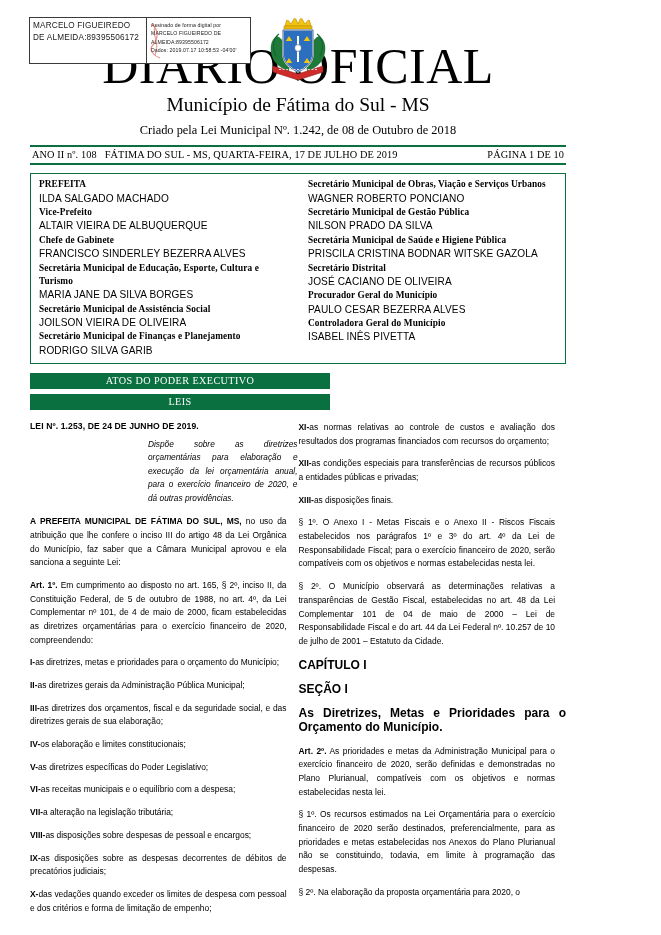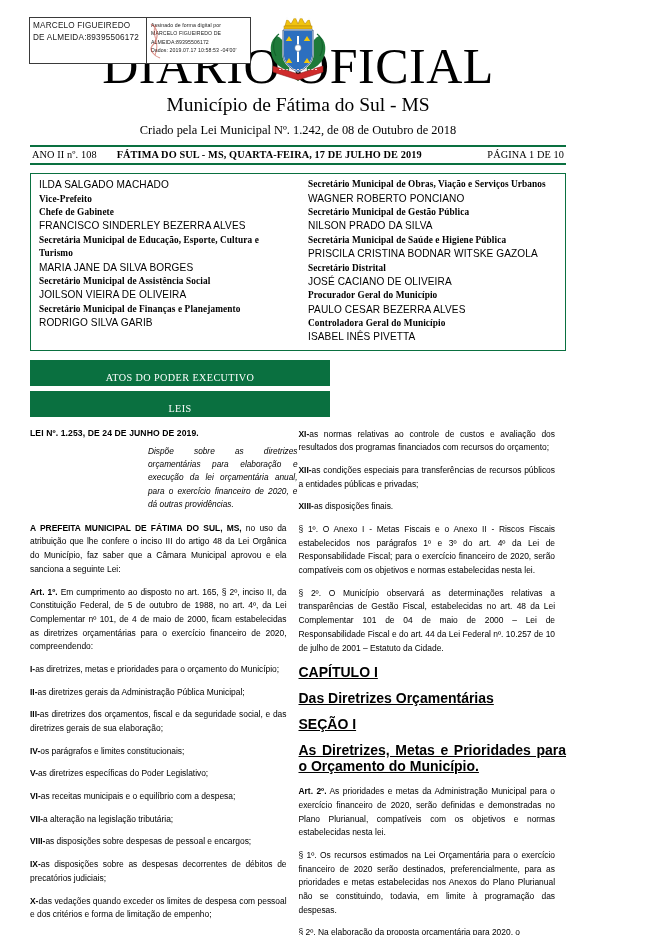--- a/index.html
+++ b/index.html
@@ -116,23 +116,22 @@
     display: flex;
     align-items: flex-end;
     font-family: "Liberation Serif", serif;
     font-size: 10.3px;
     letter-spacing: .1px;
   }
   .infobar-year { white-space: nowrap; }
   .infobar-mid {
     flex: 1;
     text-align: left;
-    padding-left: 20px;
+    padding-left: 8px;
     white-space: nowrap;
-    font-weight: bold;
   }
   .infobar-page { white-space: nowrap; }
 
   
   .officials {
     margin-top: 8px;
     border: 1.6px solid #0a7040;
     display: flex;
     padding: 4px 0 5px 0;
     box-sizing: border-box;
@@ -158,21 +157,21 @@
   }
 
   
   .banner {
     background: #0a7040;
     color: #ffffff;
     text-align: center;
     font-family: "Liberation Serif", serif;
     font-size: 10.2px;
     letter-spacing: .4px;
-    padding: 12px 0 3px 0;
+    padding: 2px 0 3px 0;
     margin-top: 9px;
     width: 300px;
   }
   .banner.second { margin-top: 5px; }
 
   
   .columns {
     margin-top: 11px;
     display: flex;
     gap: 0;
@@ -202,24 +201,23 @@
   .ementa {
     font-family: Liberation Sans, sans-serif;
     font-size: 8.3px;
     font-style: italic;
     line-height: 1.62;
     text-align: justify;
     margin: 3px 0 10px 118px;
   }
   .heading {
     font-family: "Liberation Sans", sans-serif;
-    font-size: 14px;
+    font-size: 12px;
     font-weight: bold;
     margin: 0 0 10px 0;
-    text-decoration: underline;
   }
   .heading.wrap { text-align: justify; margin-bottom: 11px; }
 </style>
 </head>
 <body>
 
 <div class="page">
 
   <div class="sig-stamp">
     <div class="sig-left">MARCELO FIGUEIREDO DE ALMEIDA:89395506172</div>
@@ -274,22 +272,24 @@
   </div>
 
   <div class="infobar">
     <span class="infobar-year">ANO II nº. 108</span>
     <span class="infobar-mid">FÁTIMA DO SUL - MS, QUARTA-FEIRA, 17 DE JULHO DE 2019</span>
     <span class="infobar-page">PÁGINA 1 DE 10</span>
   </div>
 
   <div class="officials">
     <div class="officials-col left">
+      <div class="off-role">PREFEITA</div>
       <div class="off-name">ILDA SALGADO MACHADO</div>
       <div class="off-role">Vice-Prefeito</div>
+      <div class="off-name">ALTAIR VIEIRA DE ALBUQUERQUE</div>
       <div class="off-role">Chefe de Gabinete</div>
       <div class="off-name">FRANCISCO SINDERLEY BEZERRA ALVES</div>
       <div class="off-role">Secretária Municipal de Educação, Esporte, Cultura e Turismo</div>
       <div class="off-name">MARIA JANE DA SILVA BORGES</div>
       <div class="off-role">Secretário Municipal de Assistência Social</div>
       <div class="off-name">JOILSON VIEIRA DE OLIVEIRA</div>
       <div class="off-role">Secretário Municipal de Finanças e Planejamento</div>
       <div class="off-name">RODRIGO SILVA GARIB</div>
     </div>
     <div class="officials-col right">
@@ -317,39 +317,38 @@
       <div class="p-title">LEI Nº. 1.253, DE 24 DE JUNHO DE 2019.</div>
       <div class="ementa">Dispõe sobre as diretrizes orçamentárias para elaboração e execução da lei orçamentária anual, para o exercício financeiro de 2020, e dá outras providências.</div>
 
       <p class="p"><b>A PREFEITA MUNICIPAL DE FÁTIMA DO SUL, MS,</b><span> no uso da atribuição que lhe confere o inciso III do artigo 48 da Lei Orgânica do Município, faz saber que a Câmara Municipal aprovou e ela sanciona a seguinte Lei:</span></p>
 
       <p class="p"><b>Art. 1º.</b><span> Em cumprimento ao disposto no art. 165, § 2º, inciso II, da Constituição Federal, de 5 de outubro de 1988, no art. 4º, da Lei Complementar nº 101, de 4 de maio de 2000, ficam estabelecidas as diretrizes orçamentárias para o exercício financeiro de 2020, compreendendo:</span></p>
 
       <p class="p"><b>I-</b><span>as diretrizes, metas e prioridades para o orçamento do Município;</span></p>
       <p class="p"><b>II-</b><span>as diretrizes gerais da Administração Pública Municipal;</span></p>
       <p class="p"><b>III-</b><span>as diretrizes dos orçamentos, fiscal e da seguridade social, e das diretrizes gerais de sua elaboração;</span></p>
-      <p class="p"><b>IV-</b><span>os parágrafos e limites constitucionais;</span></p>
+      <p class="p"><b>IV-</b><span>os elaboração e limites constitucionais;</span></p>
       <p class="p"><b>V-</b><span>as diretrizes específicas do Poder Legislativo;</span></p>
       <p class="p"><b>VI-</b><span>as receitas municipais e o equilíbrio com a despesa;</span></p>
       <p class="p"><b>VII-</b><span>a alteração na legislação tributária;</span></p>
       <p class="p"><b>VIII-</b><span>as disposições sobre despesas de pessoal e encargos;</span></p>
       <p class="p"><b>IX-</b><span>as disposições sobre as despesas decorrentes de débitos de precatórios judiciais;</span></p>
       <p class="p"><b>X-</b><span>das vedações quando exceder os limites de despesa com pessoal e dos critérios e forma de limitação de empenho;</span></p>
     </div>
 
     <div class="col right">
       <p class="p"><b>XI-</b><span>as normas relativas ao controle de custos e avaliação dos resultados dos programas financiados com recursos do orçamento;</span></p>
       <p class="p"><b>XII-</b><span>as condições especiais para transferências de recursos públicos a entidades públicas e privadas;</span></p>
       <p class="p"><b>XIII-</b><span>as disposições finais.</span></p>
 
       <p class="p">§ 1º. O Anexo I - Metas Fiscais e o Anexo II - Riscos Fiscais estabelecidos nos parágrafos 1º e 3º do art. 4º da Lei de Responsabilidade Fiscal; para o exercício financeiro de 2020, serão compatíveis com os objetivos e normas estabelecidas nesta lei.</p>
       <p class="p">§ 2º. O Município observará as determinações relativas a transparências de Gestão Fiscal, estabelecidas no art. 48 da Lei Complementar 101 de 04 de maio de 2000 – Lei de Responsabilidade Fiscal e do art. 44 da Lei Federal nº. 10.257 de 10 de julho de 2001 – Estatuto da Cidade.</p>
 
       <div class="heading">CAPÍTULO I</div>
-      <div class="heading">Das Diretrizes Orçamentárias</div>
       <div class="heading">SEÇÃO I</div>
       <div class="heading wrap">As Diretrizes, Metas e Prioridades para o Orçamento do Município.</div>
 
       <p class="p"><b>Art. 2º.</b><span> As prioridades e metas da Administração Municipal para o exercício financeiro de 2020, serão definidas e demonstradas no Plano Plurianual, compatíveis com os objetivos e normas estabelecidas nesta lei.</span></p>
 
       <p class="p">§ 1º. Os recursos estimados na Lei Orçamentária para o exercício financeiro de 2020 serão destinados, preferencialmente, para as prioridades e metas estabelecidas nos Anexos do Plano Plurianual não se constituindo, todavia, em limite à programação das despesas.</p>
       <p class="p">§ 2º. Na elaboração da proposta orçamentária para 2020, o</p>
     </div>
 
   </div>

